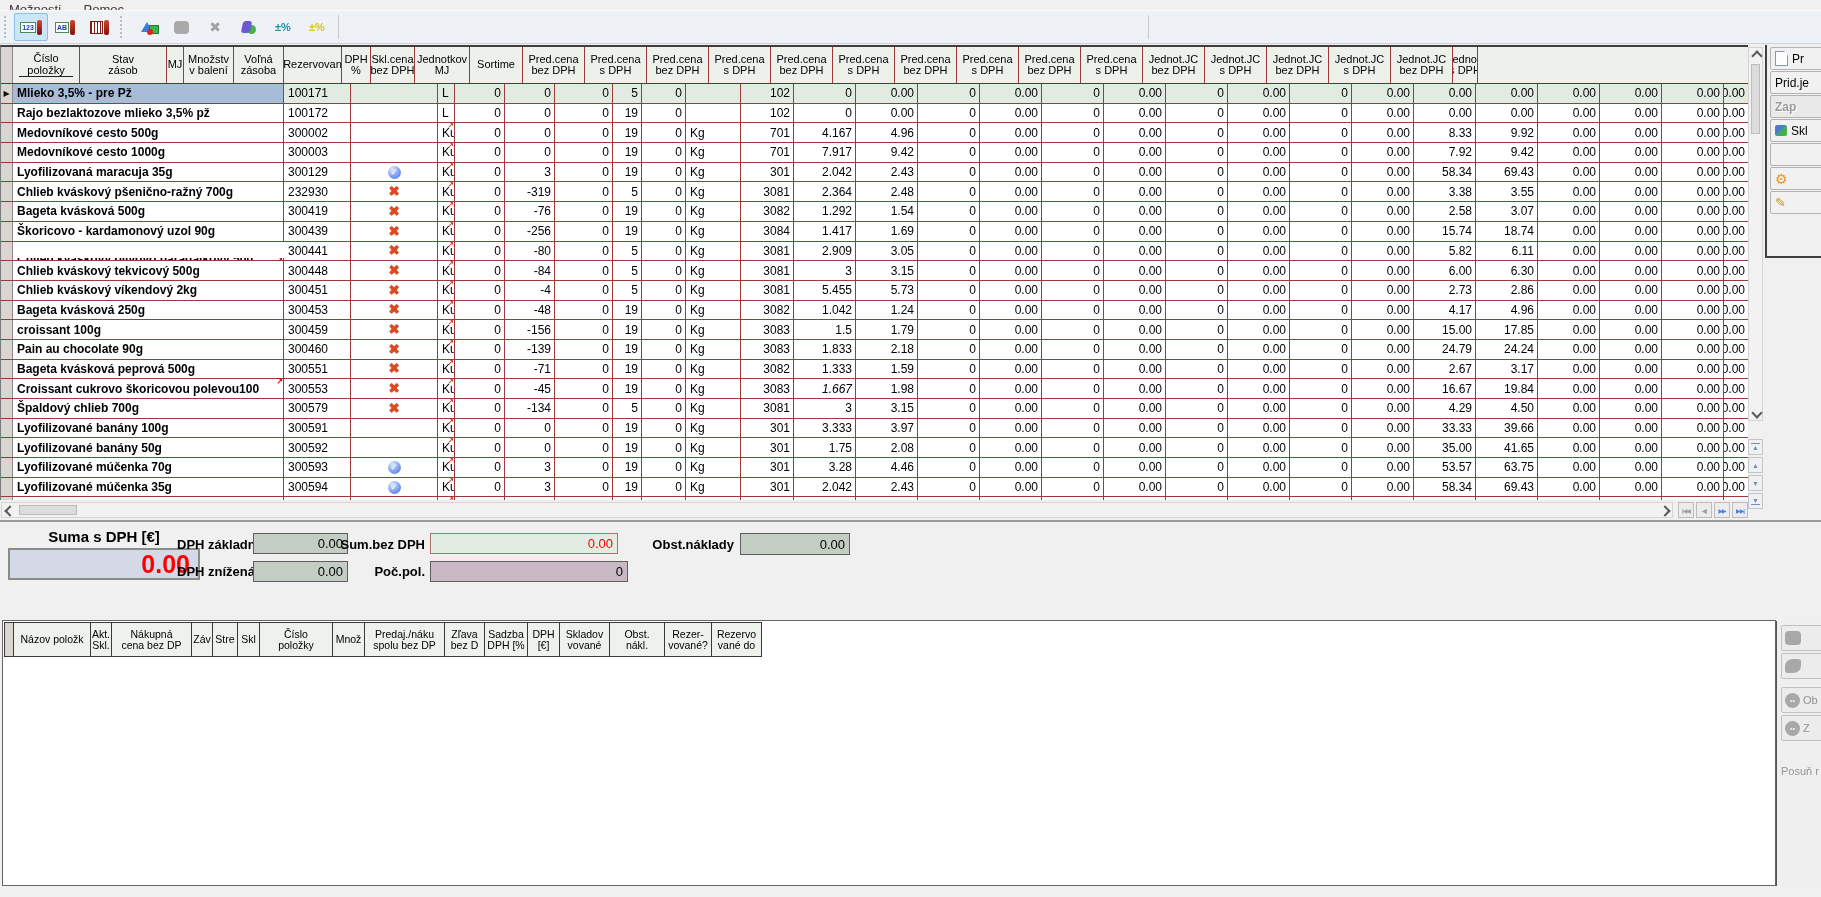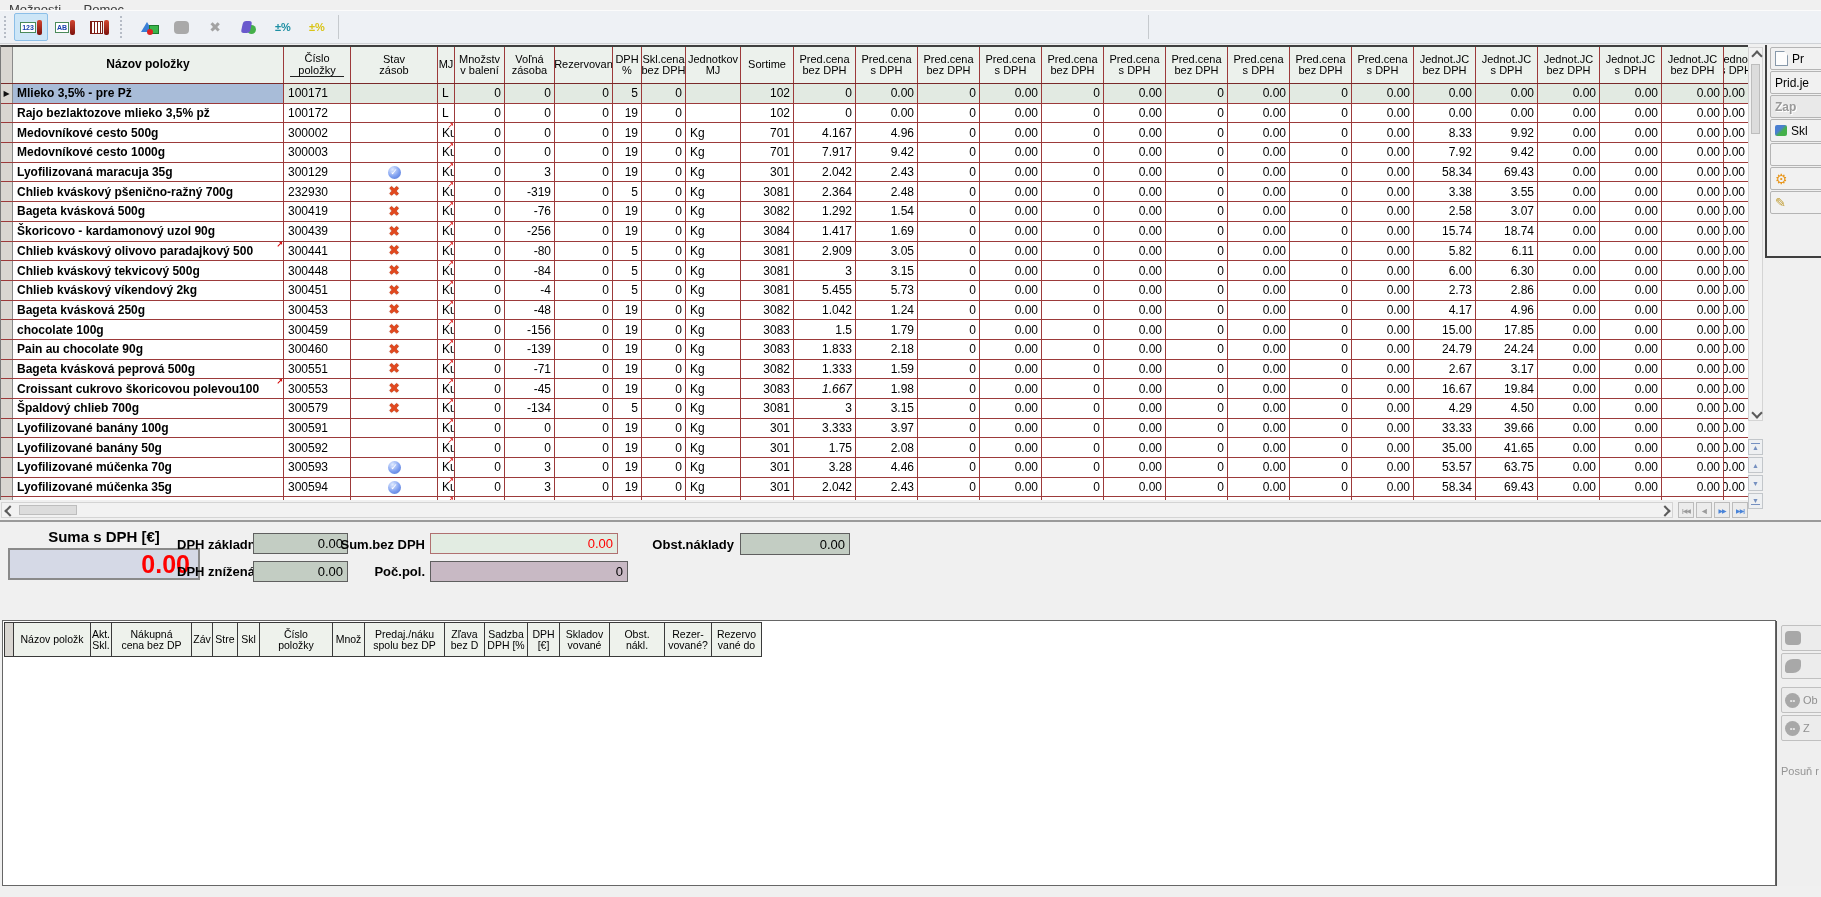--- a/index.html
+++ b/index.html
@@ -143,23 +143,20 @@
   <span class="tbtn">
     <span class="pct yellow">±%</span>
   </span>
   <span class="tsep"></span>
   <span class="tsep" style="margin-left:805px"></span>
 </div>
 
 <div id="main-grid">
   <div class="g-row g-head" id="g-head">
       <div class="gutter"></div>
-      <div class="cell hb" style="width: 271px;">
-        <div>Názov položky</div>
-      </div>
       <div class="cell" style="width: 67px;">
         <div>Číslo</div>
         <div class="u">položky</div>
       </div>
       <div class="cell" style="width: 87px;">
         <div>Stav</div>
         <div>zásob</div>
       </div>
       <div class="cell" style="width: 17px;">
         <div>MJ</div>
@@ -499,21 +496,21 @@
         <div class="cell ar" style="width: 62px;">0.00</div>
         <div class="cell ar" style="width: 62px;">15.74</div>
         <div class="cell ar" style="width: 62px;">18.74</div>
         <div class="cell ar" style="width: 62px;">0.00</div>
         <div class="cell ar" style="width: 62px;">0.00</div>
         <div class="cell ar" style="width: 62px;">0.00</div>
         <div class="cell ar" style="width: 25px;">0.00</div>
       </div>
       <div class="g-row">
         <div class="gutter"></div>
-        <div class="cell al bname" style="width: 271px;">Chlieb kváskový olivovo paradajkový 500<span class="trunc">↗</span></div>
+        <div class="cell al bname" style="width: 271px; margin-top: 16px;">Chlieb kváskový olivovo paradajkový 500<span class="trunc">↗</span></div>
         <div class="cell al" style="width: 67px;">300441</div>
         <div class="cell ac" style="width: 87px;">
           <span class="xik">✖</span>
         </div>
         <div class="cell al" style="width: 17px;">Ku<span class="trunc">↗</span></div>
         <div class="cell ar" style="width: 50px;">0</div>
         <div class="cell ar" style="width: 50px;">-80</div>
         <div class="cell ar" style="width: 58px;">0</div>
         <div class="cell ar" style="width: 29px;">5</div>
         <div class="cell ar" style="width: 44px;">0</div>
@@ -627,21 +624,21 @@
         <div class="cell ar" style="width: 62px;">0.00</div>
         <div class="cell ar" style="width: 62px;">4.17</div>
         <div class="cell ar" style="width: 62px;">4.96</div>
         <div class="cell ar" style="width: 62px;">0.00</div>
         <div class="cell ar" style="width: 62px;">0.00</div>
         <div class="cell ar" style="width: 62px;">0.00</div>
         <div class="cell ar" style="width: 25px;">0.00</div>
       </div>
       <div class="g-row">
         <div class="gutter"></div>
-        <div class="cell al bname" style="width: 271px;">chocolate 100g</div>
+        <div class="cell al bname" style="width: 271px;">croissant 100g</div>
         <div class="cell al" style="width: 67px;">300459</div>
         <div class="cell ac" style="width: 87px;">
           <span class="xik">✖</span>
         </div>
         <div class="cell al" style="width: 17px;">Ku<span class="trunc">↗</span></div>
         <div class="cell ar" style="width: 50px;">0</div>
         <div class="cell ar" style="width: 50px;">-156</div>
         <div class="cell ar" style="width: 58px;">0</div>
         <div class="cell ar" style="width: 29px;">19</div>
         <div class="cell ar" style="width: 44px;">0</div>

